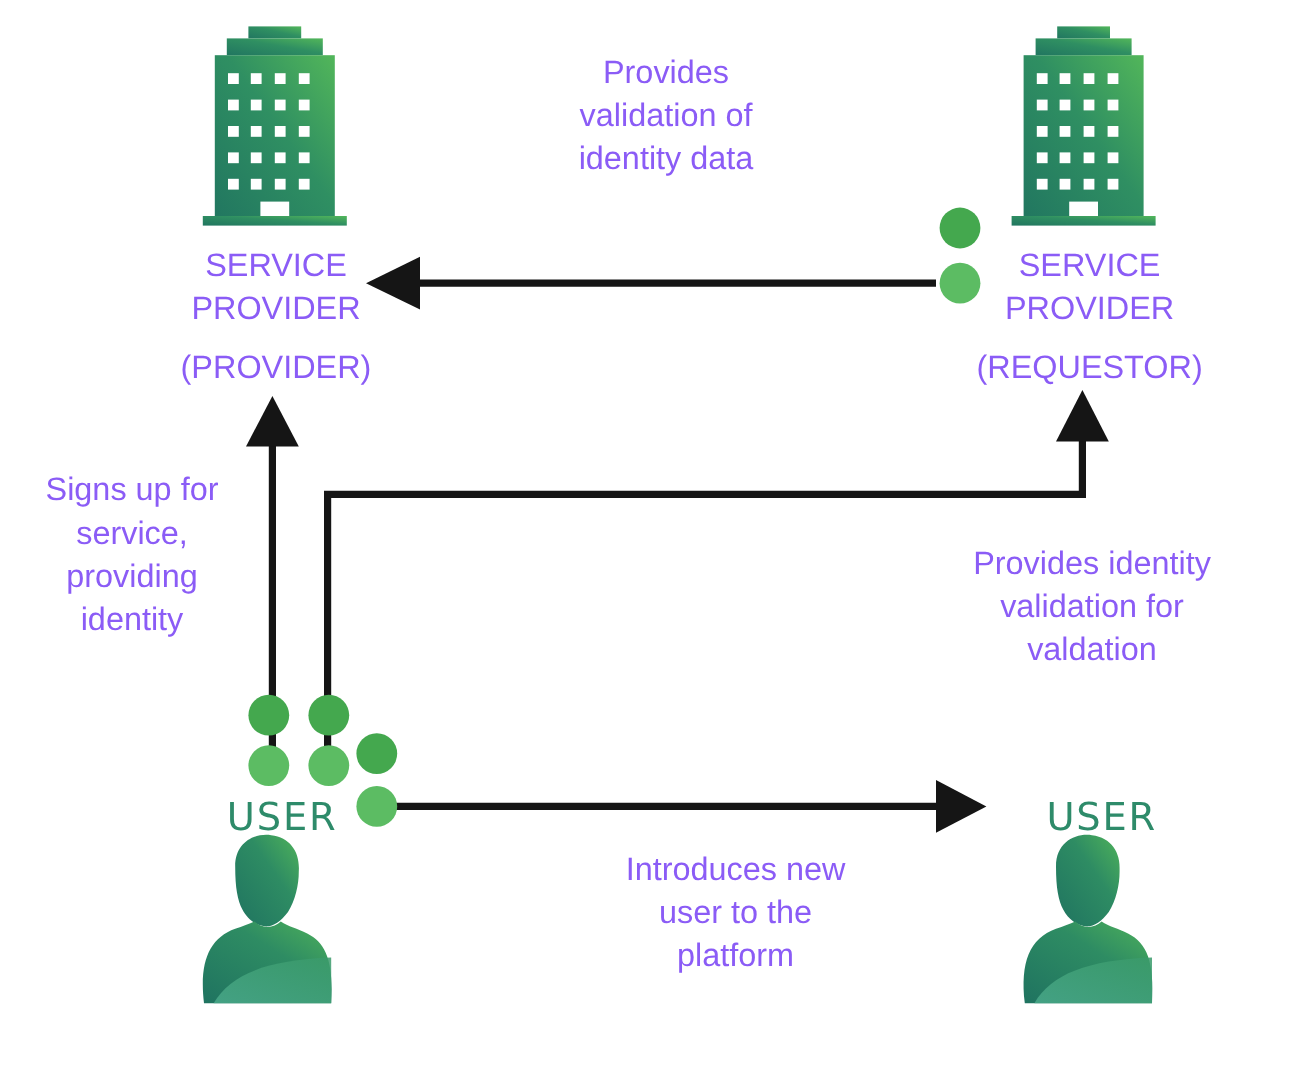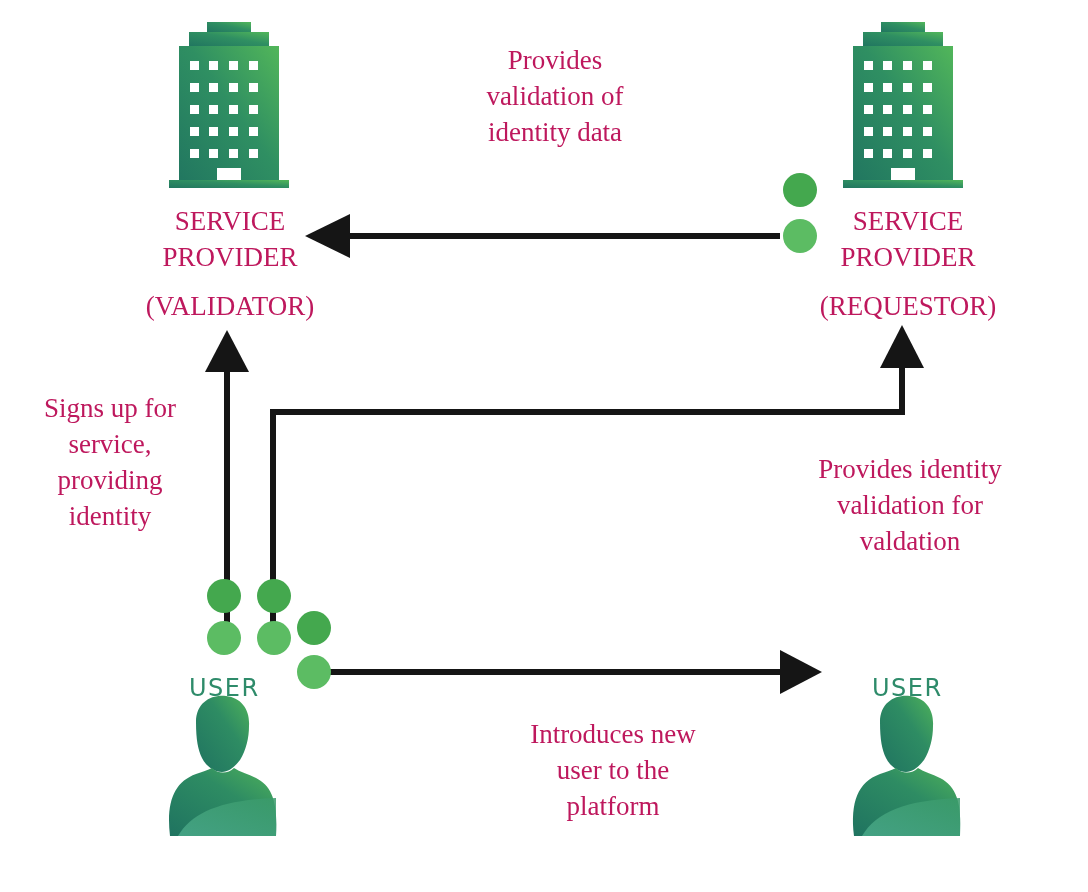--- a/index.html
+++ b/index.html
@@ -1,19 +1,19 @@
 <!DOCTYPE html>
 <html><head>
 <meta charset="utf-8">
 <style>
   html, body { margin: 0; padding: 0; background: #ffffff; }
   body { width: 1088px; height: 892px; position: relative; overflow: hidden;
          font-family: "Liberation Sans", sans-serif; color: #1a1a1a; }
-  .lbl { position: absolute; text-align: center; font-size: 27px; line-height: 36px; color: #be185d; white-space: pre-line; font-family: Liberation Serif, serif; }
-  .user-lbl { position: absolute; font-family: "DejaVu Sans", sans-serif; font-size: 24px; letter-spacing: 1.5px; color: #2e8b6a; margin-top: 12px; }
+  .lbl { position: absolute; text-align: center; font-size: 27px; line-height: 36px; color: #8b5cf6; white-space: pre-line; }
+  .user-lbl { position: absolute; font-family: "DejaVu Sans", sans-serif; font-size: 32px; letter-spacing: 1.5px; color: #2e8b6a; }
   svg.diagram { position: absolute; left: 0; top: 0; }
 </style>
 </head>
 <body>
 
 <svg class="diagram" width="1088" height="892" viewBox="0 0 1088 892">
   <defs>
     <linearGradient id="gBuild" x1="0" y1="1" x2="1" y2="0">
       <stop offset="0" stop-color="#217660"></stop>
       <stop offset="0.55" stop-color="#2f8f62"></stop>
@@ -96,34 +96,34 @@
   <circle cx="224" cy="596" r="17" fill="#44a84e"></circle>
   <circle cx="224" cy="638" r="17" fill="#5cbc63"></circle>
   <circle cx="274" cy="596" r="17" fill="#44a84e"></circle>
   <circle cx="274" cy="638" r="17" fill="#5cbc63"></circle>
   <circle cx="314" cy="628" r="17" fill="#44a84e"></circle>
   <circle cx="314" cy="672" r="17" fill="#5cbc63"></circle>
 </svg>
 
 <div class="lbl" style="left:130px; top:203px; width:200px;">SERVICE
 PROVIDER</div>
-<div class="lbl" style="left:110px; top:288px; width:240px;">(VALIDATOR)</div>
+<div class="lbl" style="left:110px; top:288px; width:240px;">(PROVIDER)</div>
 
 <div class="lbl" style="left:808px; top:203px; width:200px;">SERVICE
 PROVIDER</div>
 <div class="lbl" style="left:788px; top:288px; width:240px;">(REQUESTOR)</div>
 
 <div class="lbl" style="left:430px; top:42px; width:250px;">Provides
 validation of
 identity data</div>
 <div class="lbl" style="left:10px; top:390px; width:200px;">Signs up for
 service,
 providing
 identity</div>
 <div class="lbl" style="left:780px; top:451px; width:260px;">Provides identity
 validation for
 valdation</div>
-<div class="lbl" style="left:483px; top:706px; width:260px;margin-top:10px;">Introduces new
+<div class="lbl" style="left:483px; top:706px; width:260px;">Introduces new
 user to the
 platform</div>
 
 <div class="user-lbl" style="left:189px; top:662px;">USER</div>
 <div class="user-lbl" style="left:872px; top:662px;">USER</div>
 
 </body></html>

